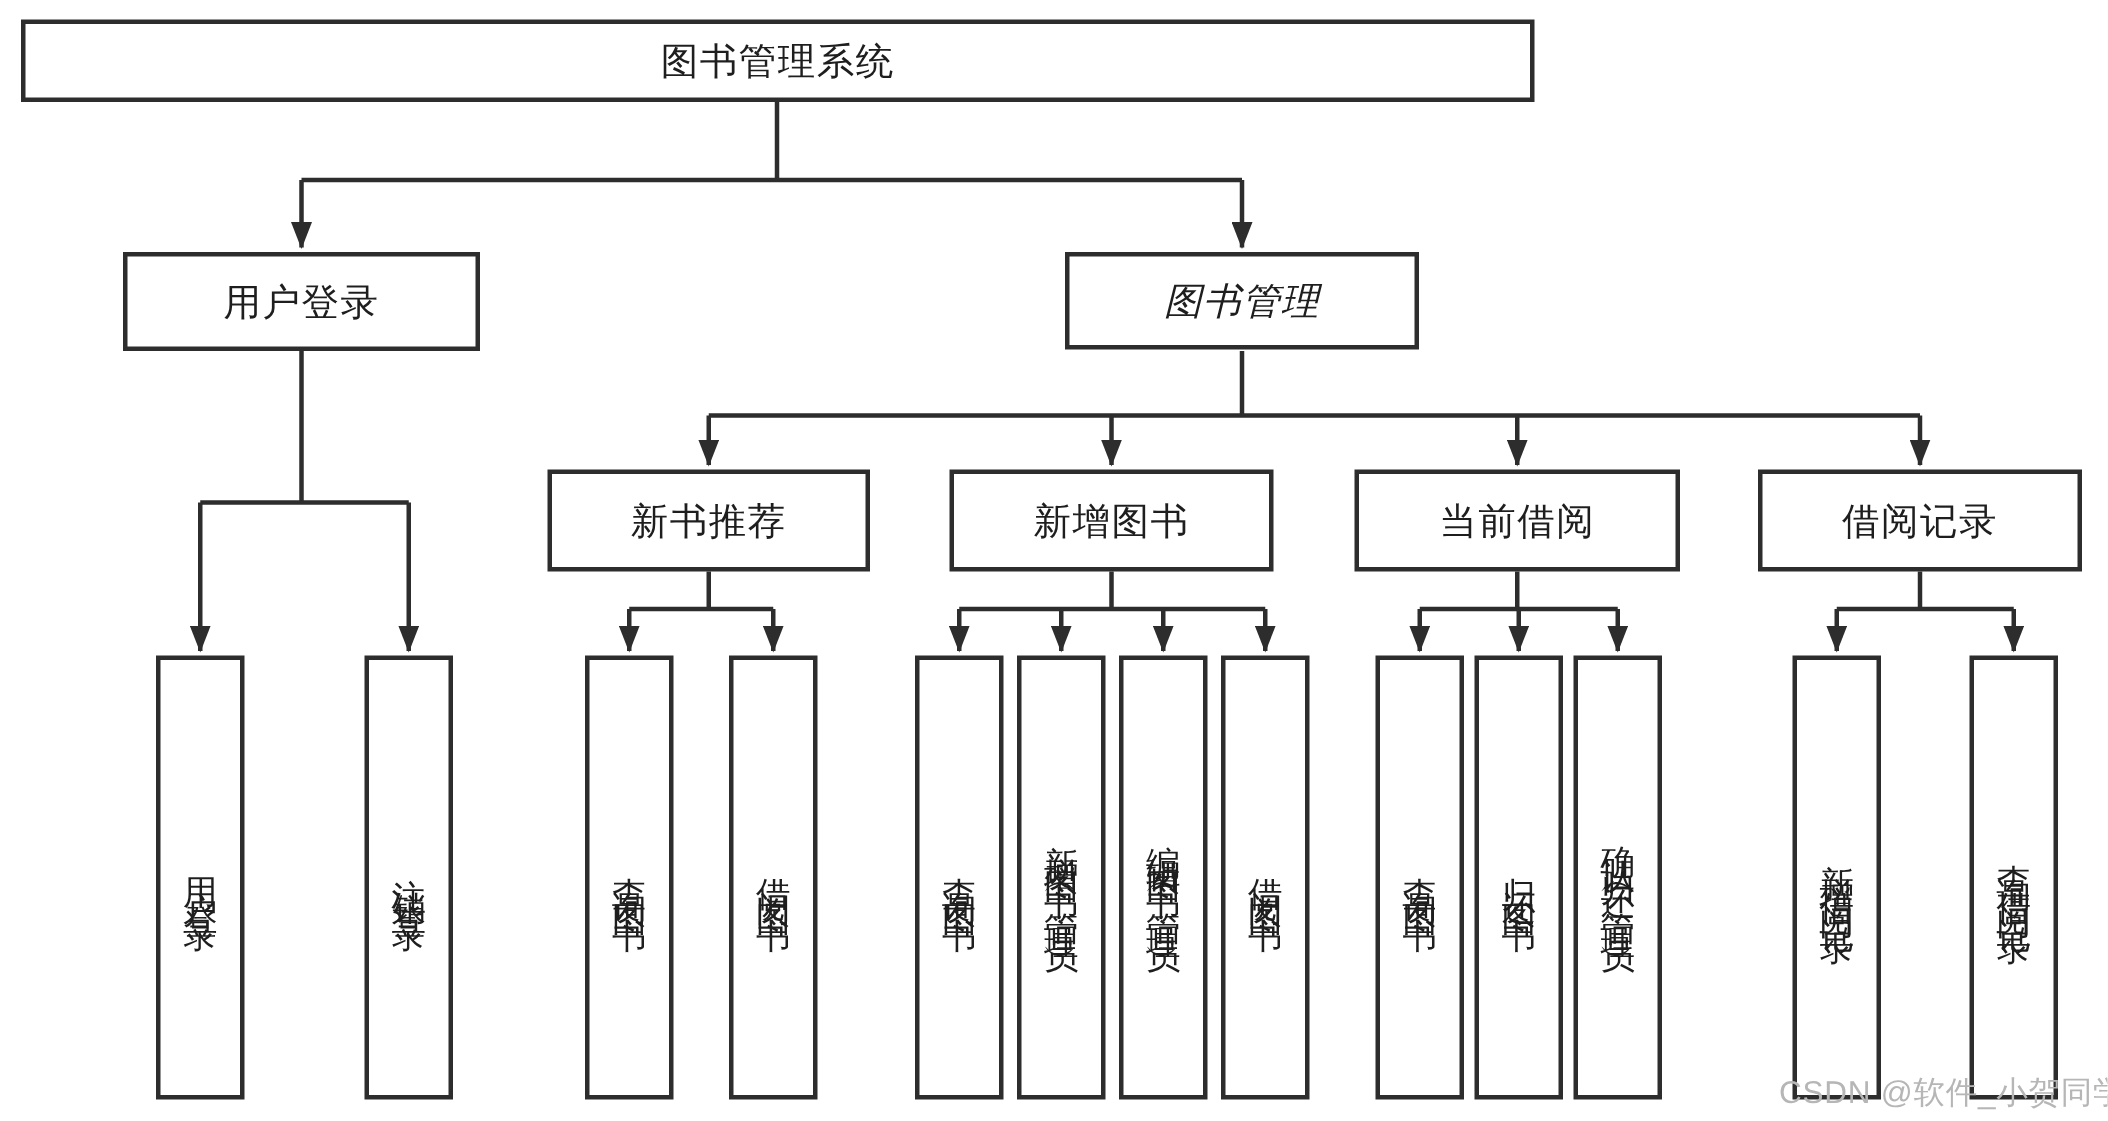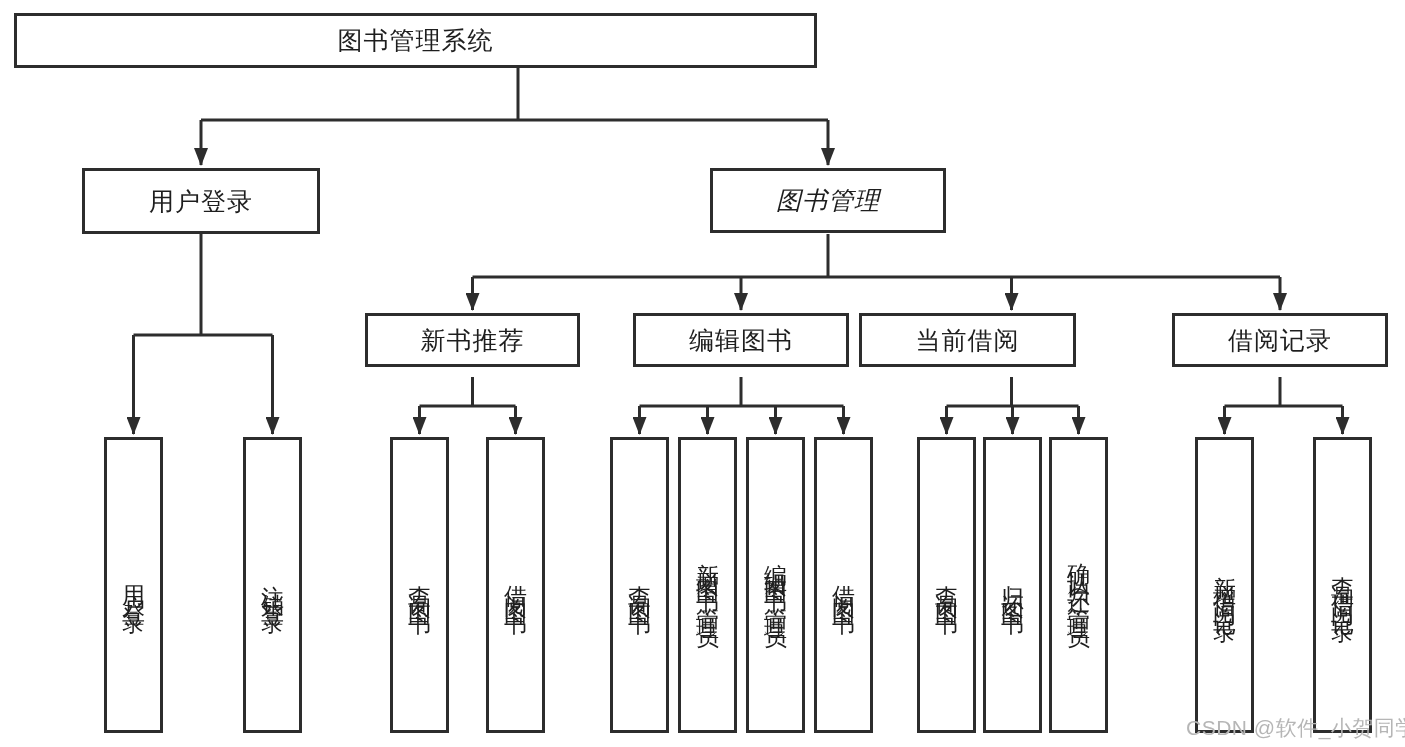--- a/index.html
+++ b/index.html
@@ -29,29 +29,29 @@
   }
   .vlabel{
     writing-mode:vertical-lr;
     text-orientation:mixed;
     font-size:23px;
     letter-spacing:9px;
     line-height:1;
     white-space:nowrap;
   }
   
-  #root-box{left:14px;top:13px;width:803px;height:55px;}
+  #root-box{left:14px;top:13px;width:1009px;height:55px;}
   
   #l2a{left:82px;top:168px;width:238px;height:66px;}
   #l2b{left:710px;top:168px;width:236px;height:65px;font-style:italic;}
   
-  .l3{top:313px;height:54px;}
+  .l3{top:313px;height:68px;}
   #l3a{left:365px;width:215px;}
   #l3b{left:633px;width:216px;}
-  #l3c{left:859px;width:217px;align-items:center;}
+  #l3c{left:903px;width:217px;align-items:center;}
   #l3d{left:1172px;width:216px;}
   
   .l4{top:437px;width:59px;height:296px;}
   #u1{left:104px;} #u2{left:243px;}
   #n1{left:390px;} #n2{left:486px;}
   #b1{left:610px;} #b2{left:678px;} #b3{left:746px;} #b4{left:814px;}
   #c1{left:917px;} #c2{left:983px;} #c3{left:1049px;}
   #r1{left:1195px;} #r2{left:1313px;}
   .watermark{
     position:absolute;
@@ -126,21 +126,21 @@
     <span class="hlabel">用户登录</span>
   </div>
   <div class="box" id="l2b">
     <span class="hlabel">图书管理</span>
   </div>
 
   <div class="box l3" id="l3a">
     <span class="hlabel">新书推荐</span>
   </div>
   <div class="box l3" id="l3b">
-    <span class="hlabel">编辑图书</span>
+    <span class="hlabel">新增图书</span>
   </div>
   <div class="box l3" id="l3c">
     <span class="hlabel">当前借阅</span>
   </div>
   <div class="box l3" id="l3d">
     <span class="hlabel">借阅记录</span>
   </div>
 
   <div class="box l4" id="u1">
     <span class="vlabel">用户登录</span>

